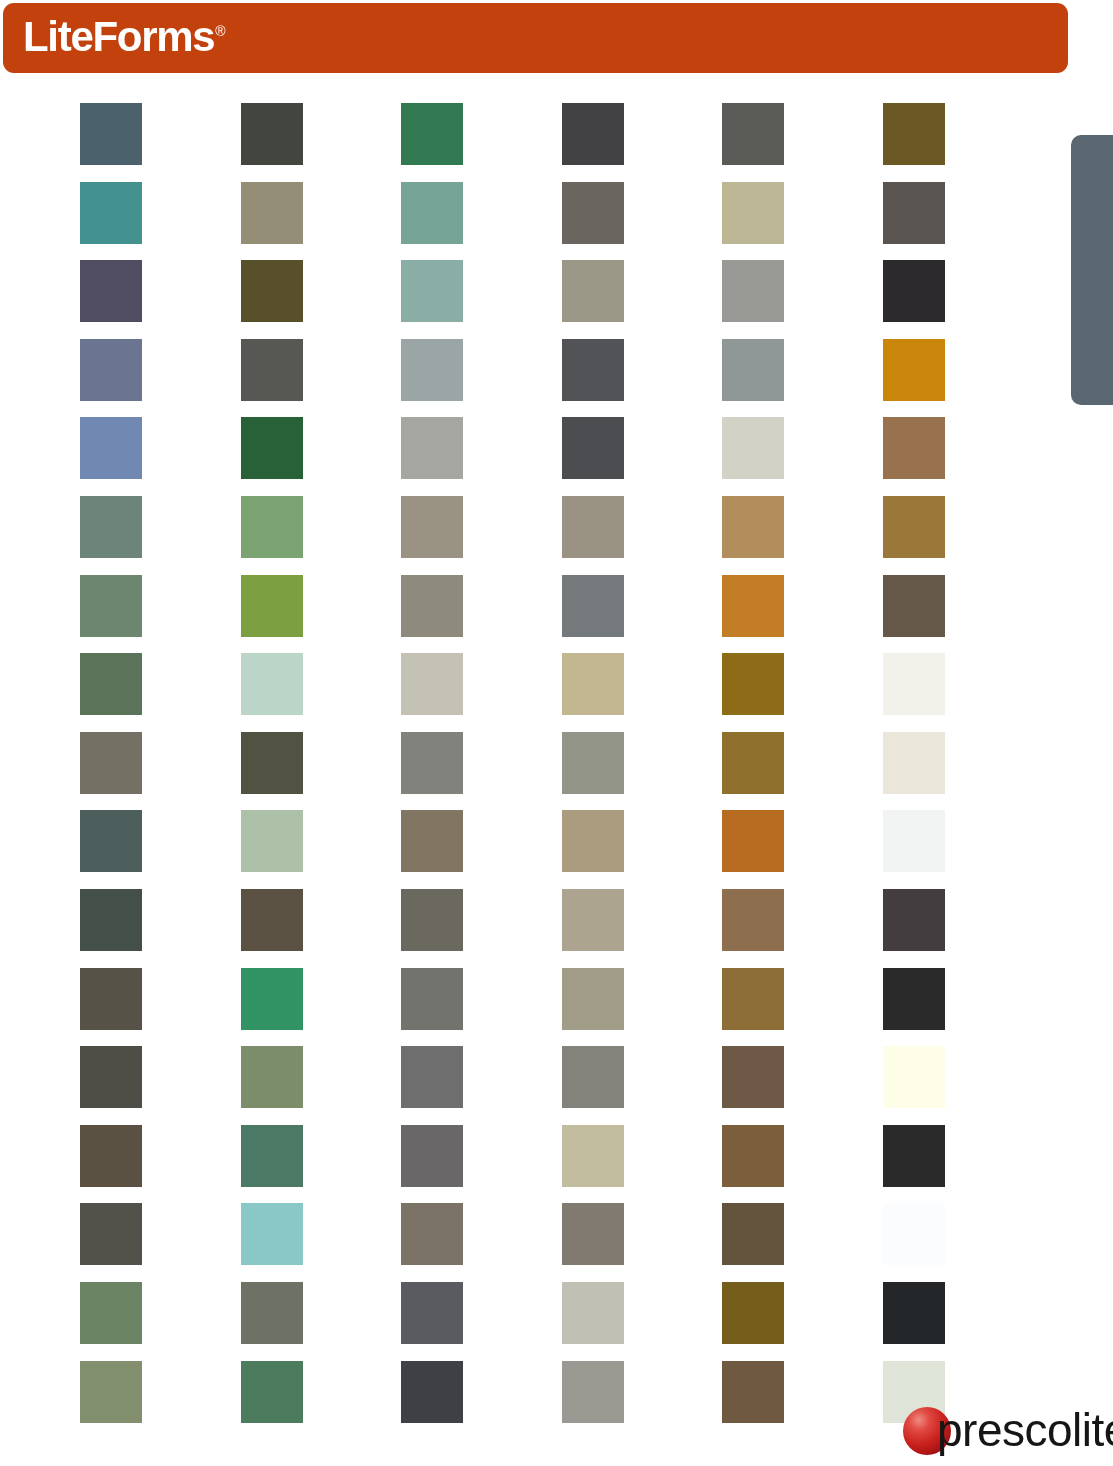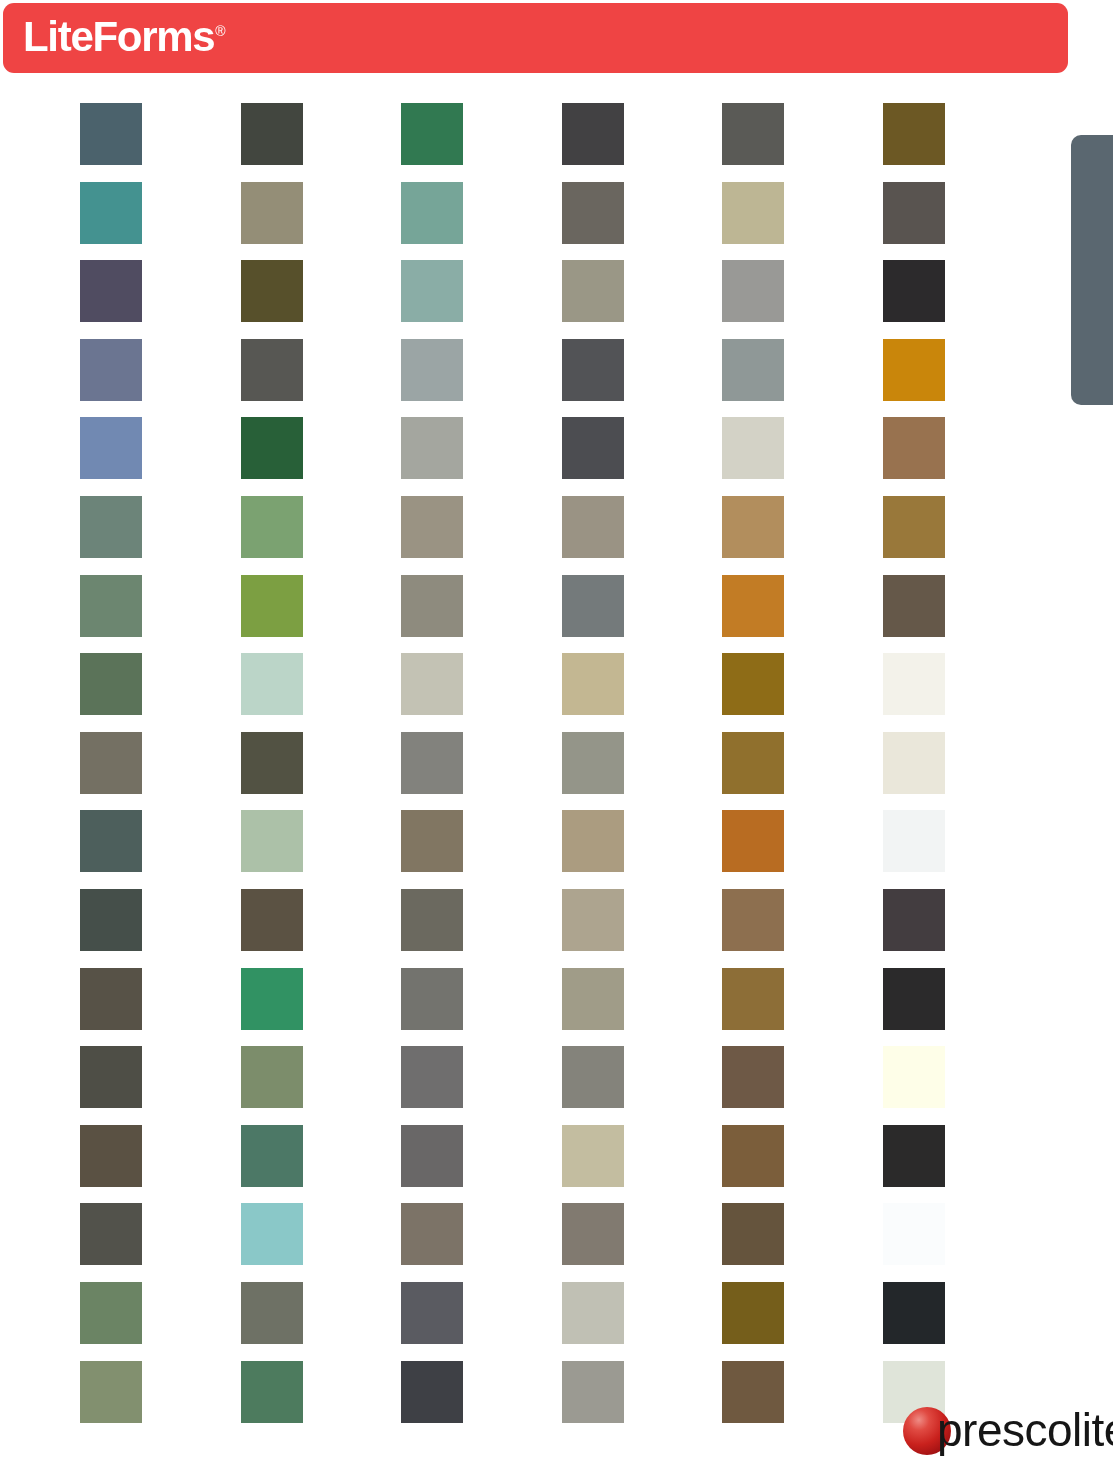--- a/index.html
+++ b/index.html
@@ -110,21 +110,21 @@
     letter-spacing: -0.5px;
     color: #161616;
     line-height: 56px;
     font-family: "Liberation Sans", sans-serif;
     white-space: nowrap;
   }
 </style>
 </head>
 <body style="background: rgb(255, 255, 255);">
 
-<div id="header-bar" style="background: #ef4444;">
+<div id="header-bar" style="background: #c2410c;">
   <div id="brand-wordmark">
     <span>LiteForms</span><span id="brand-registered">®</span>
   </div>
 </div>
 
 <div id="side-tab" style="background: rgb(90, 103, 112);">
   <span></span>
 </div>
 
 <div id="swatch-grid">

